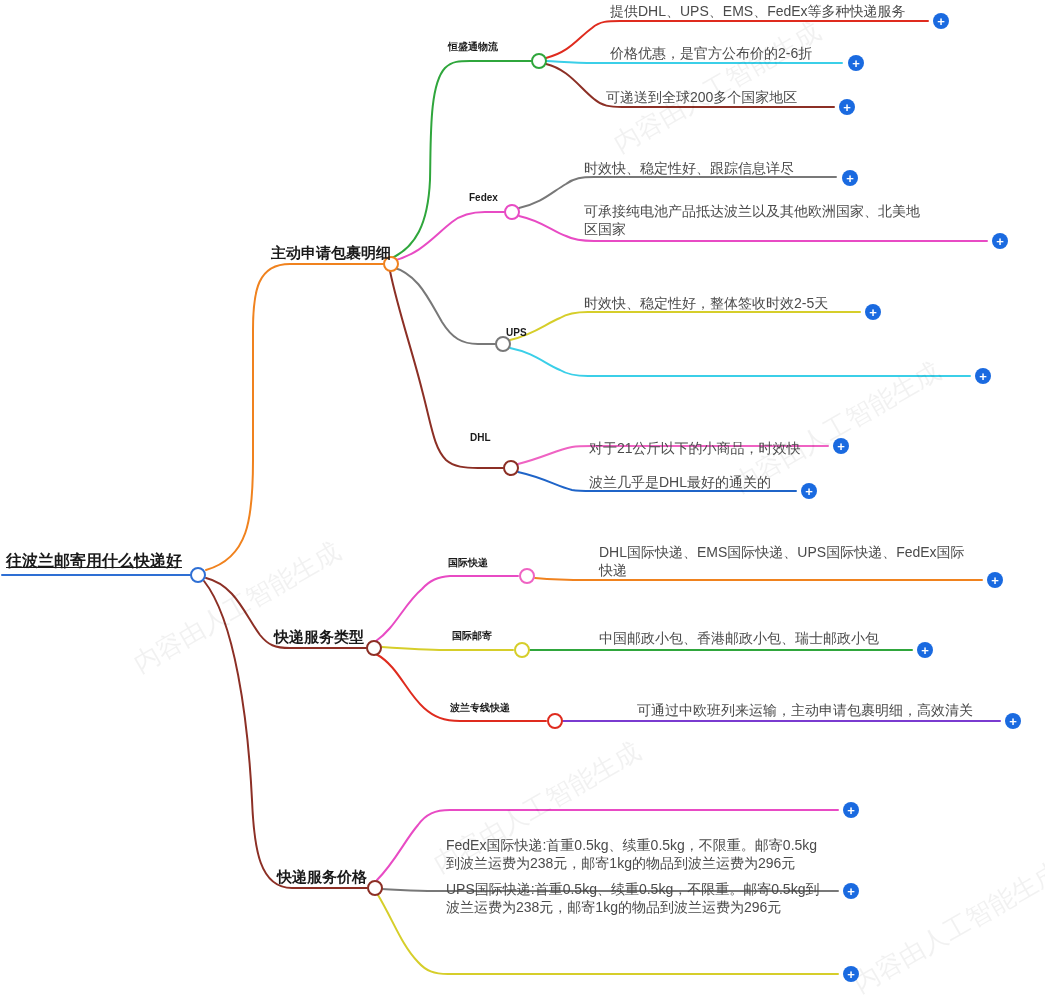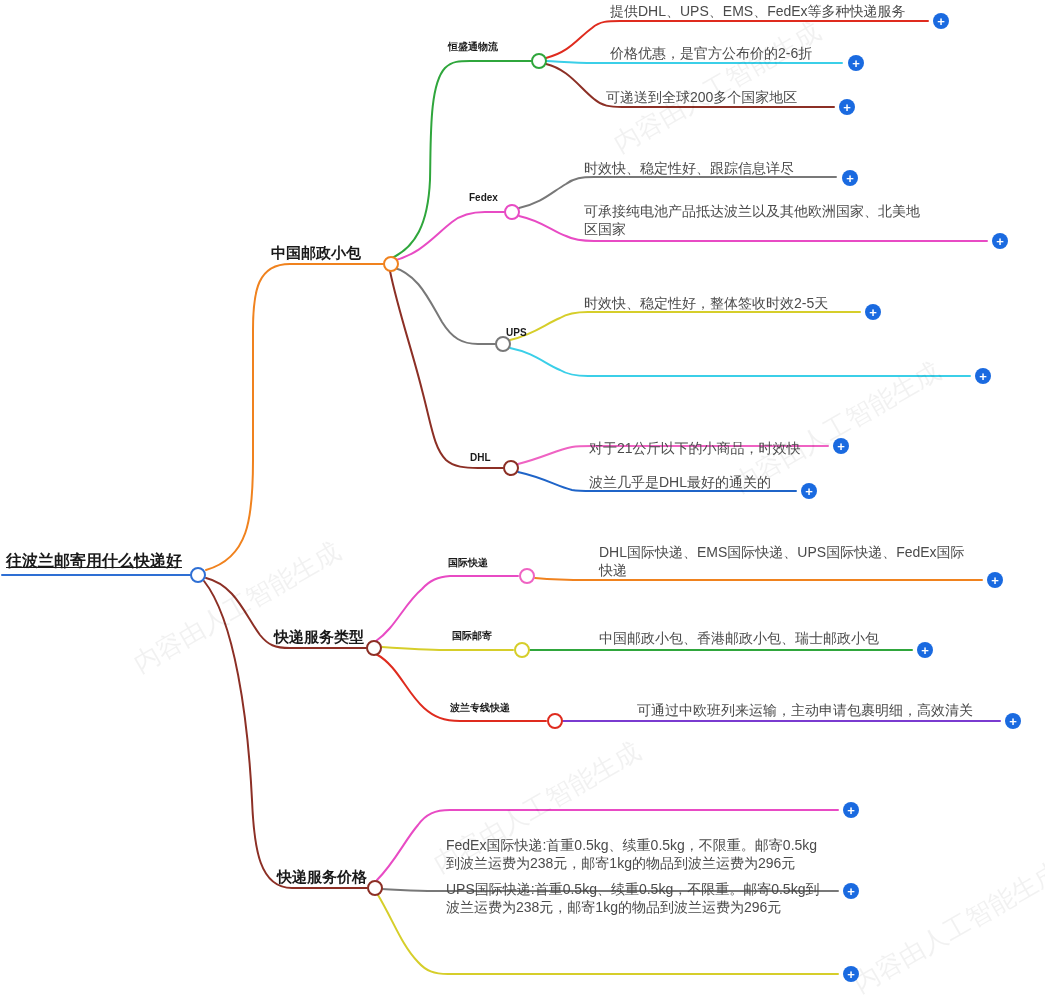--- a/index.html
+++ b/index.html
@@ -93,37 +93,37 @@
   <div class="dot d-maroon" style="left:367px;top:880px;"></div>
   <div class="dot d-green" style="left:531px;top:53px;"></div>
   <div class="dot d-pinkB" style="left:504px;top:204px;"></div>
   <div class="dot d-gray" style="left:495px;top:336px;"></div>
   <div class="dot d-maroon" style="left:503px;top:460px;"></div>
   <div class="dot d-pink" style="left:519px;top:568px;"></div>
   <div class="dot d-yellow" style="left:514px;top:642px;"></div>
   <div class="dot d-red" style="left:547px;top:713px;"></div>
 
   <div class="lbl lbl-root" style="left:6px;top:551px;text-decoration:underline;">往波兰邮寄用什么快递好</div>
-  <div class="lbl lbl-topic" style="left:271px;top:244px;">中国邮政小包</div>
+  <div class="lbl lbl-topic" style="left:271px;top:244px;">主动申请包裹明细</div>
   <div class="lbl lbl-topic" style="left:274px;top:628px;">快递服务类型</div>
   <div class="lbl lbl-topic" style="left:277px;top:868px;">快递服务价格</div>
 
   <div class="lbl lbl-key" style="left:448px;top:40px;">恒盛通物流</div>
   <div class="leaf" style="left:610px;top:2px;width:340px;">提供DHL、UPS、EMS、FedEx等多种快递服务</div>
   <div class="leaf" style="left:610px;top:44px;width:340px;">价格优惠，是官方公布价的2-6折</div>
   <div class="leaf" style="left:606px;top:88px;width:340px;">可递送到全球200多个国家地区</div>
 
   <div class="lbl lbl-key" style="left:469px;top:192px;">Fedex</div>
   <div class="leaf" style="left:584px;top:159px;width:340px;">时效快、稳定性好、跟踪信息详尽</div>
   <div class="leaf" style="left:584px;top:202px;width:345px;">可承接纯电池产品抵达波兰以及其他欧洲国家、北美地区国家</div>
 
   <div class="lbl lbl-key" style="left:470px;top:327px;margin-left:36px;">UPS</div>
   <div class="leaf" style="left:584px;top:294px;width:340px;">时效快、稳定性好，整体签收时效2-5天</div>
 
-  <div class="lbl lbl-key" style="left:470px;top:452px;">DHL</div>
+  <div class="lbl lbl-key" style="left:470px;top:432px;">DHL</div>
   <div class="leaf" style="left:589px;top:427px;width:340px;margin-top:12px;">对于21公斤以下的小商品，时效快</div>
   <div class="leaf" style="left:589px;top:473px;width:340px;">波兰几乎是DHL最好的通关的</div>
 
   <div class="lbl lbl-key" style="left:448px;top:556px;">国际快递</div>
   <div class="leaf" style="left:599px;top:543px;width:370px;">DHL国际快递、EMS国际快递、UPS国际快递、FedEx国际快递</div>
 
   <div class="lbl lbl-key" style="left:452px;top:629px;">国际邮寄</div>
   <div class="leaf" style="left:599px;top:629px;width:340px;">中国邮政小包、香港邮政小包、瑞士邮政小包</div>
 
   <div class="lbl lbl-key" style="left:450px;top:701px;">波兰专线快递</div>

